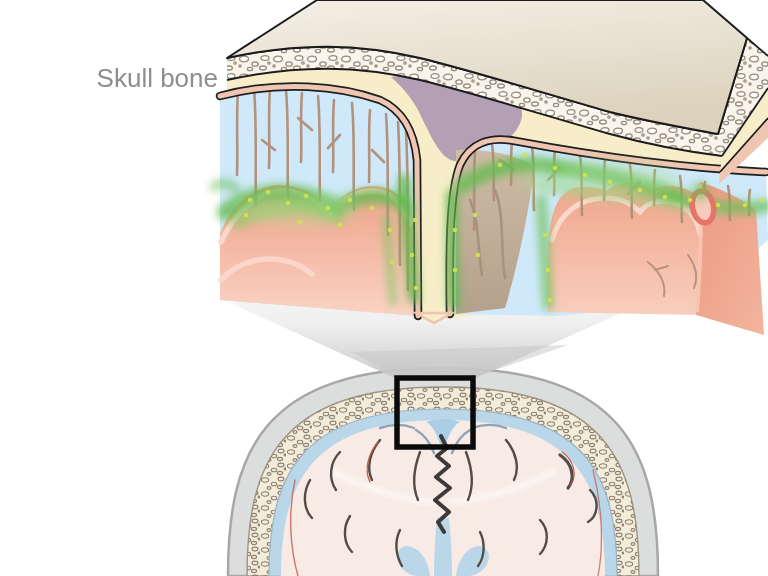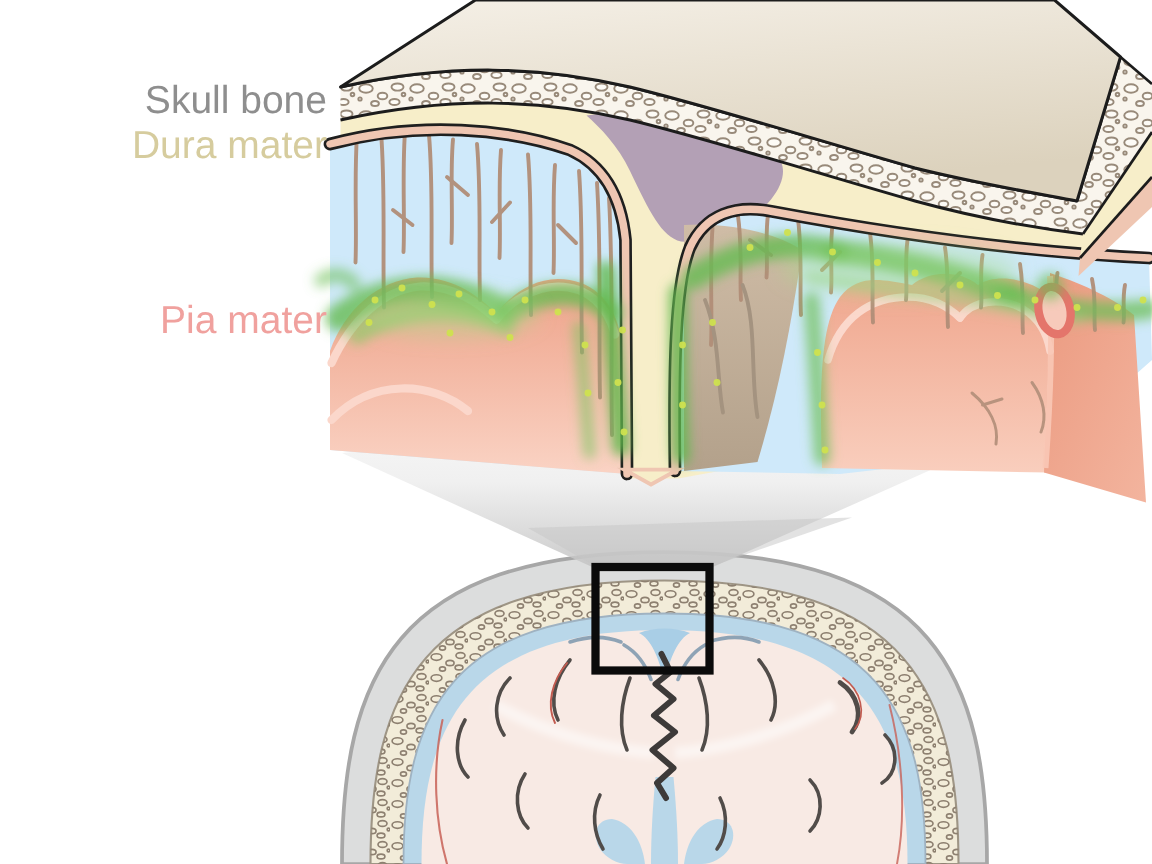--- a/index.html
+++ b/index.html
@@ -1,20 +1,20 @@
 <!DOCTYPE html>
 <html><head>
 <meta charset="utf-8">
 <style>
   html,body{margin:0;padding:0;background:#fff;}
   .stage{position:relative;width:768px;height:576px;background:#ffffff;overflow:hidden;
          font-family:"Liberation Sans",sans-serif;}
   .stage svg{position:absolute;left:0;top:0;}
   .label{position:absolute;right:550px;white-space:nowrap;font-size:26px;line-height:1.05;
-         font-family:"Liberation Sans",sans-serif;}
+         font-family:"Liberation Sans",sans-serif;margin-top:12px;}
   .label.bold{font-weight:bold;}
 </style>
 </head>
 <body>
 
 <div class="stage">
 
 <svg width="768" height="576" viewBox="0 0 768 576">
   <defs>
     <pattern id="trab" width="34" height="18" patternUnits="userSpaceOnUse">
@@ -295,16 +295,14 @@
           <circle cx="545" cy="235" r="2.3"></circle>
           <circle cx="548" cy="270" r="2.3"></circle>
       <circle cx="550" cy="300" r="2.3"></circle>
           <circle cx="475" cy="215" r="2.3"></circle>
           <circle cx="478" cy="255" r="2.3"></circle>
     </g>
   </g>
 </svg>
 
 <div class="label" style="top: 53px; color: rgb(142, 142, 142);">Skull bone</div>
-<div class="label" style="top: 83px; color: rgb(214, 204, 158);">Dura mater</div>
-<div class="label" style="top: 200px; color: rgb(240, 161, 158);">Pia mater</div>
 
 </div>
 
 </body></html>

